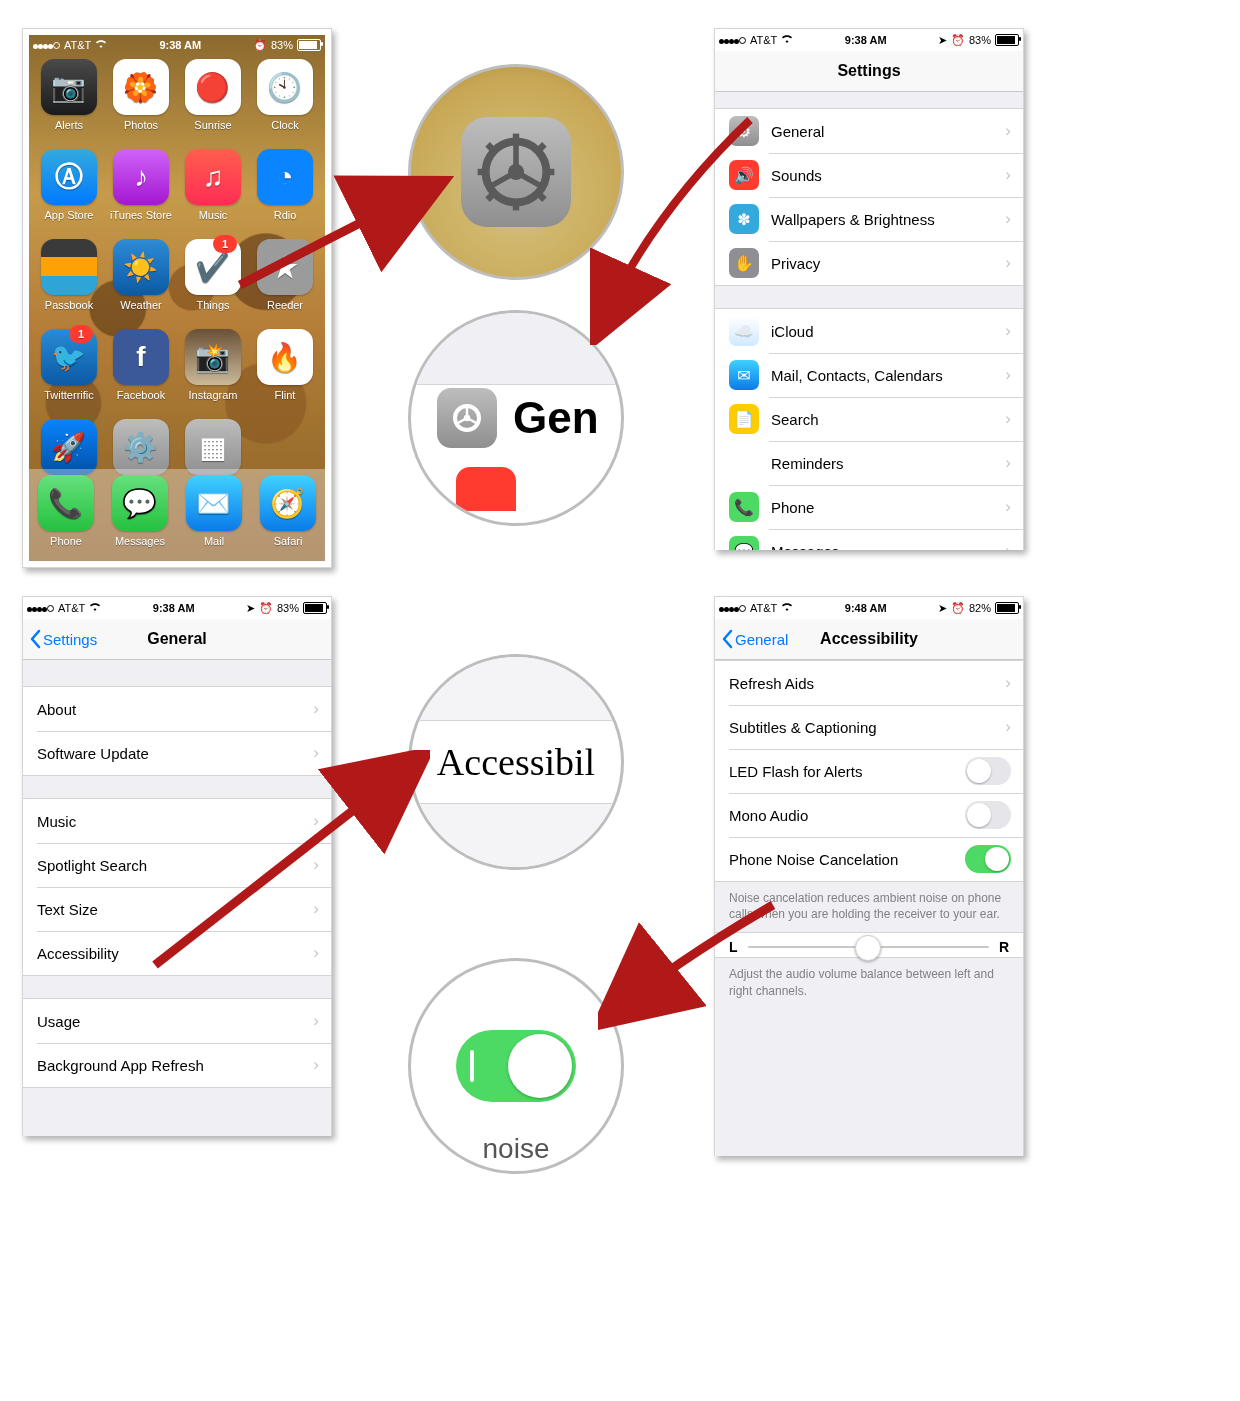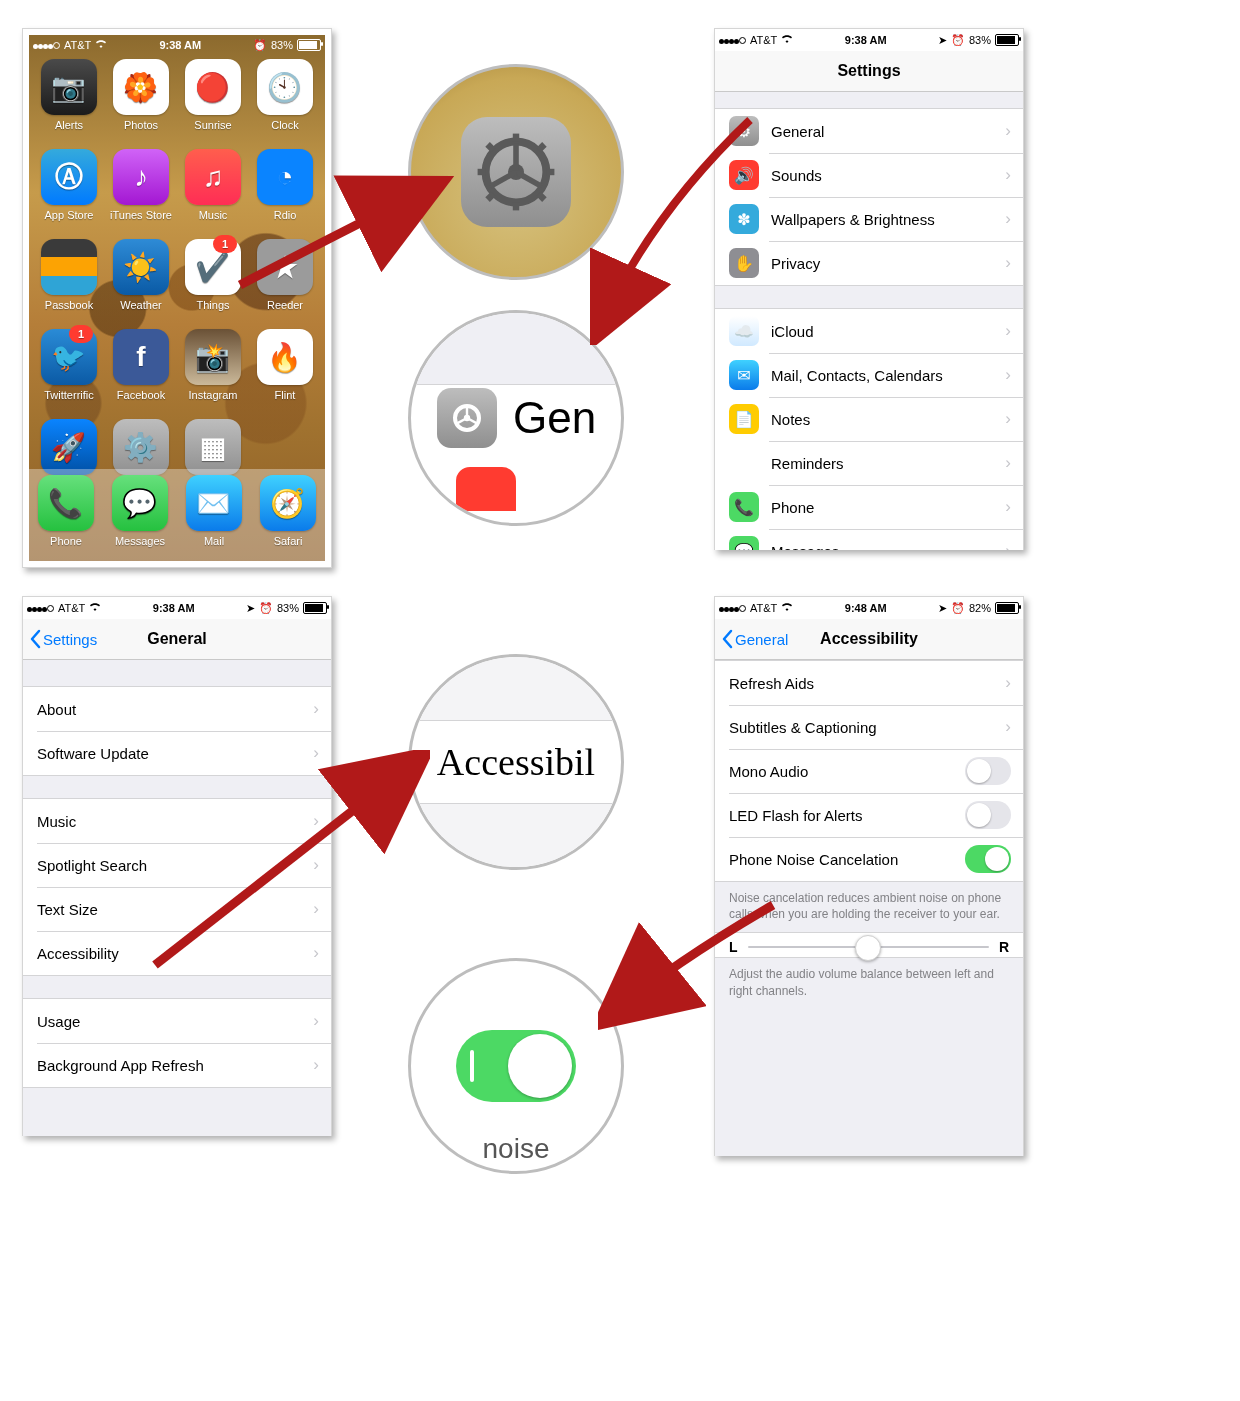--- a/index.html
+++ b/index.html
@@ -206,21 +206,21 @@
   }
 
   #bubble1 {top:64px;left:408px;width:210px;height:210px;background:radial-gradient(circle at 50% 60%, #d6c27f, #c8a856 70%, #a58338);}
   #bubble1 .inner{
     width:110px;height:110px;border-radius:26px;background:linear-gradient(#bdbdbd,#8f8f8f);
     display:flex;align-items:center;justify-content:center;
   }
   #bubble2 {top:310px;left:408px;width:210px;height:210px;}
   #bubble2 .inner-row{
     width:240px;display:flex;align-items:center;gap:16px;
-    padding-left:26px;font-size:44px;font-weight:400;color:#000;
+    padding-left:26px;font-size:44px;font-weight:700;color:#000;
   }
   #bubble2 .inner-icon{
     width:60px;height:60px;border-radius:14px;background:linear-gradient(#bdbdbd,#8f8f8f);display:flex;align-items:center;justify-content:center;
   }
   #bubble2 .red-peek{
     position:absolute;bottom:12px;left:45px;width:60px;height:44px;border-radius:14px 14px 0 0;background:#ff3b30;
   }
 
   #bubble3 {top:654px;left:408px;width:210px;height:210px;}
   #bubble3 .text{font-size:38px;font-weight:500;font-family:Liberation Serif, serif;}
@@ -416,21 +416,21 @@
             <div class="label">iCloud</div>
             <div class="chev">›</div>
           </div>
           <div class="row has-icon">
             <div class="icon-slot" style="background: linear-gradient(rgb(63, 209, 255), rgb(10, 123, 234));">✉︎</div>
             <div class="label">Mail, Contacts, Calendars</div>
             <div class="chev">›</div>
           </div>
           <div class="row has-icon">
             <div class="icon-slot" style="background: rgb(255, 204, 0);">📄</div>
-            <div class="label">Notes</div>
+            <div class="label">Search</div>
             <div class="chev">›</div>
           </div>
           <div class="row has-icon">
             <div class="icon-slot" style="background: rgb(255, 255, 255);">⋮⋮</div>
             <div class="label">Reminders</div>
             <div class="chev">›</div>
           </div>
           <div class="row has-icon">
             <div class="icon-slot" style="background: rgb(76, 217, 100);">📞</div>
             <div class="label">Phone</div>
@@ -556,27 +556,27 @@
       <div class="list" id="accRows">
           <div class="row">
             <div class="label">Refresh Aids</div>
             <div class="chev">›</div>
           </div>
           <div class="row">
             <div class="label">Subtitles &amp; Captioning</div>
             <div class="chev">›</div>
           </div>
           <div class="row">
-            <div class="label">Mono Audio</div>
+            <div class="label">LED Flash for Alerts</div>
             <div class="switch">
               <div class="knob"></div>
             </div>
           </div>
           <div class="row">
-            <div class="label">LED Flash for Alerts</div>
+            <div class="label">Mono Audio</div>
             <div class="switch">
               <div class="knob"></div>
             </div>
           </div>
           <div class="row">
             <div class="label">Phone Noise Cancelation</div>
             <div class="switch on">
               <div class="knob"></div>
             </div>
           </div>

